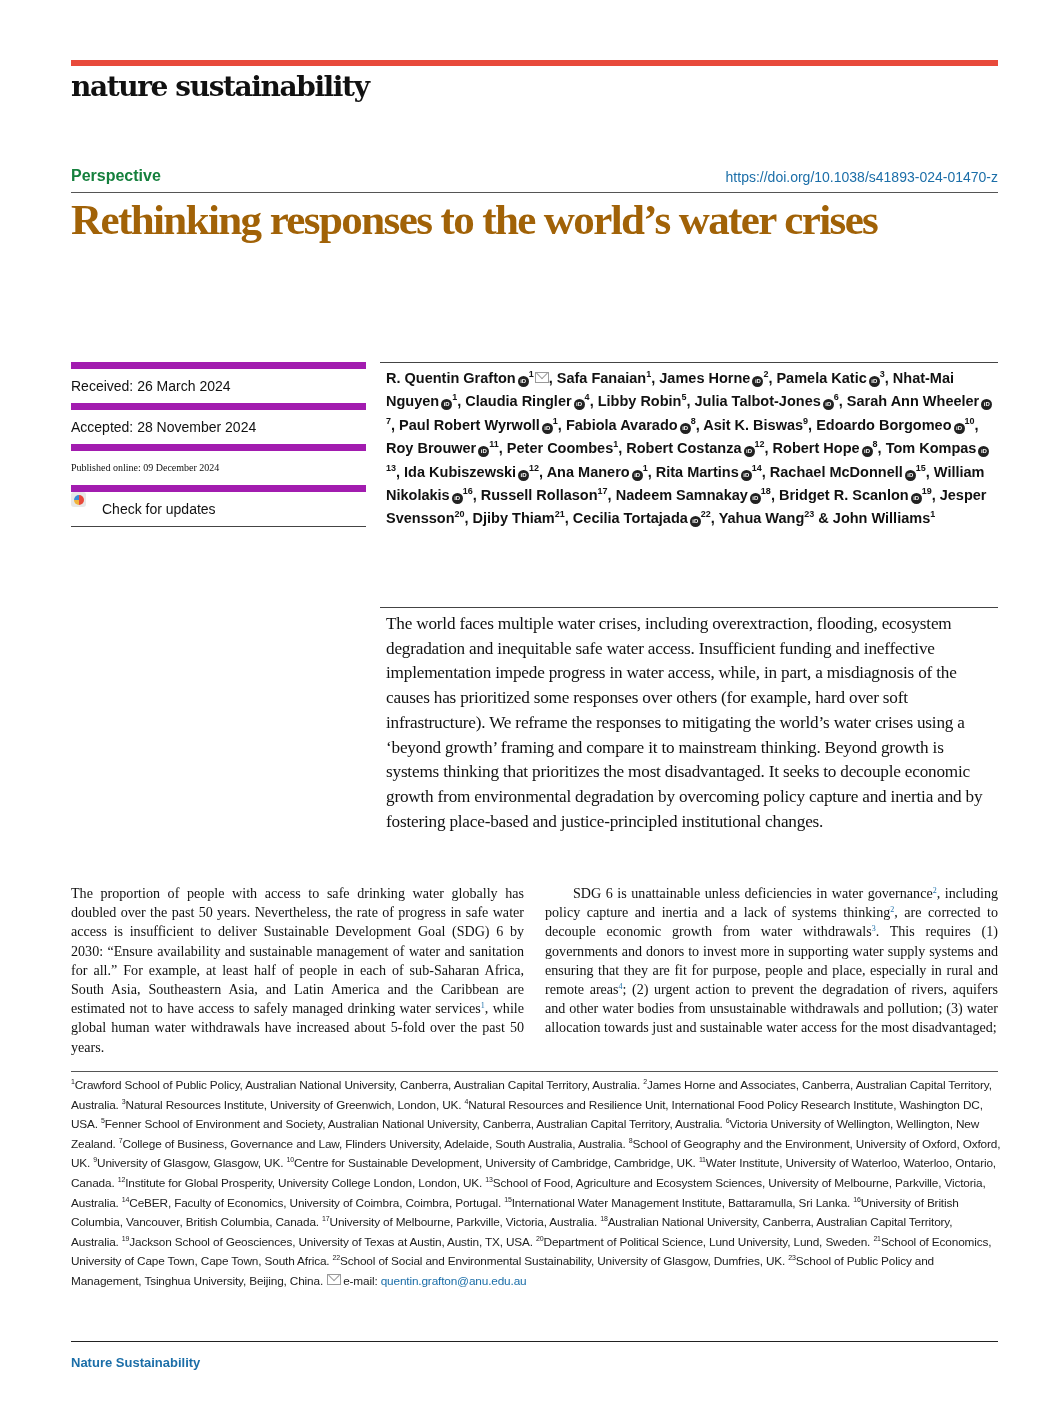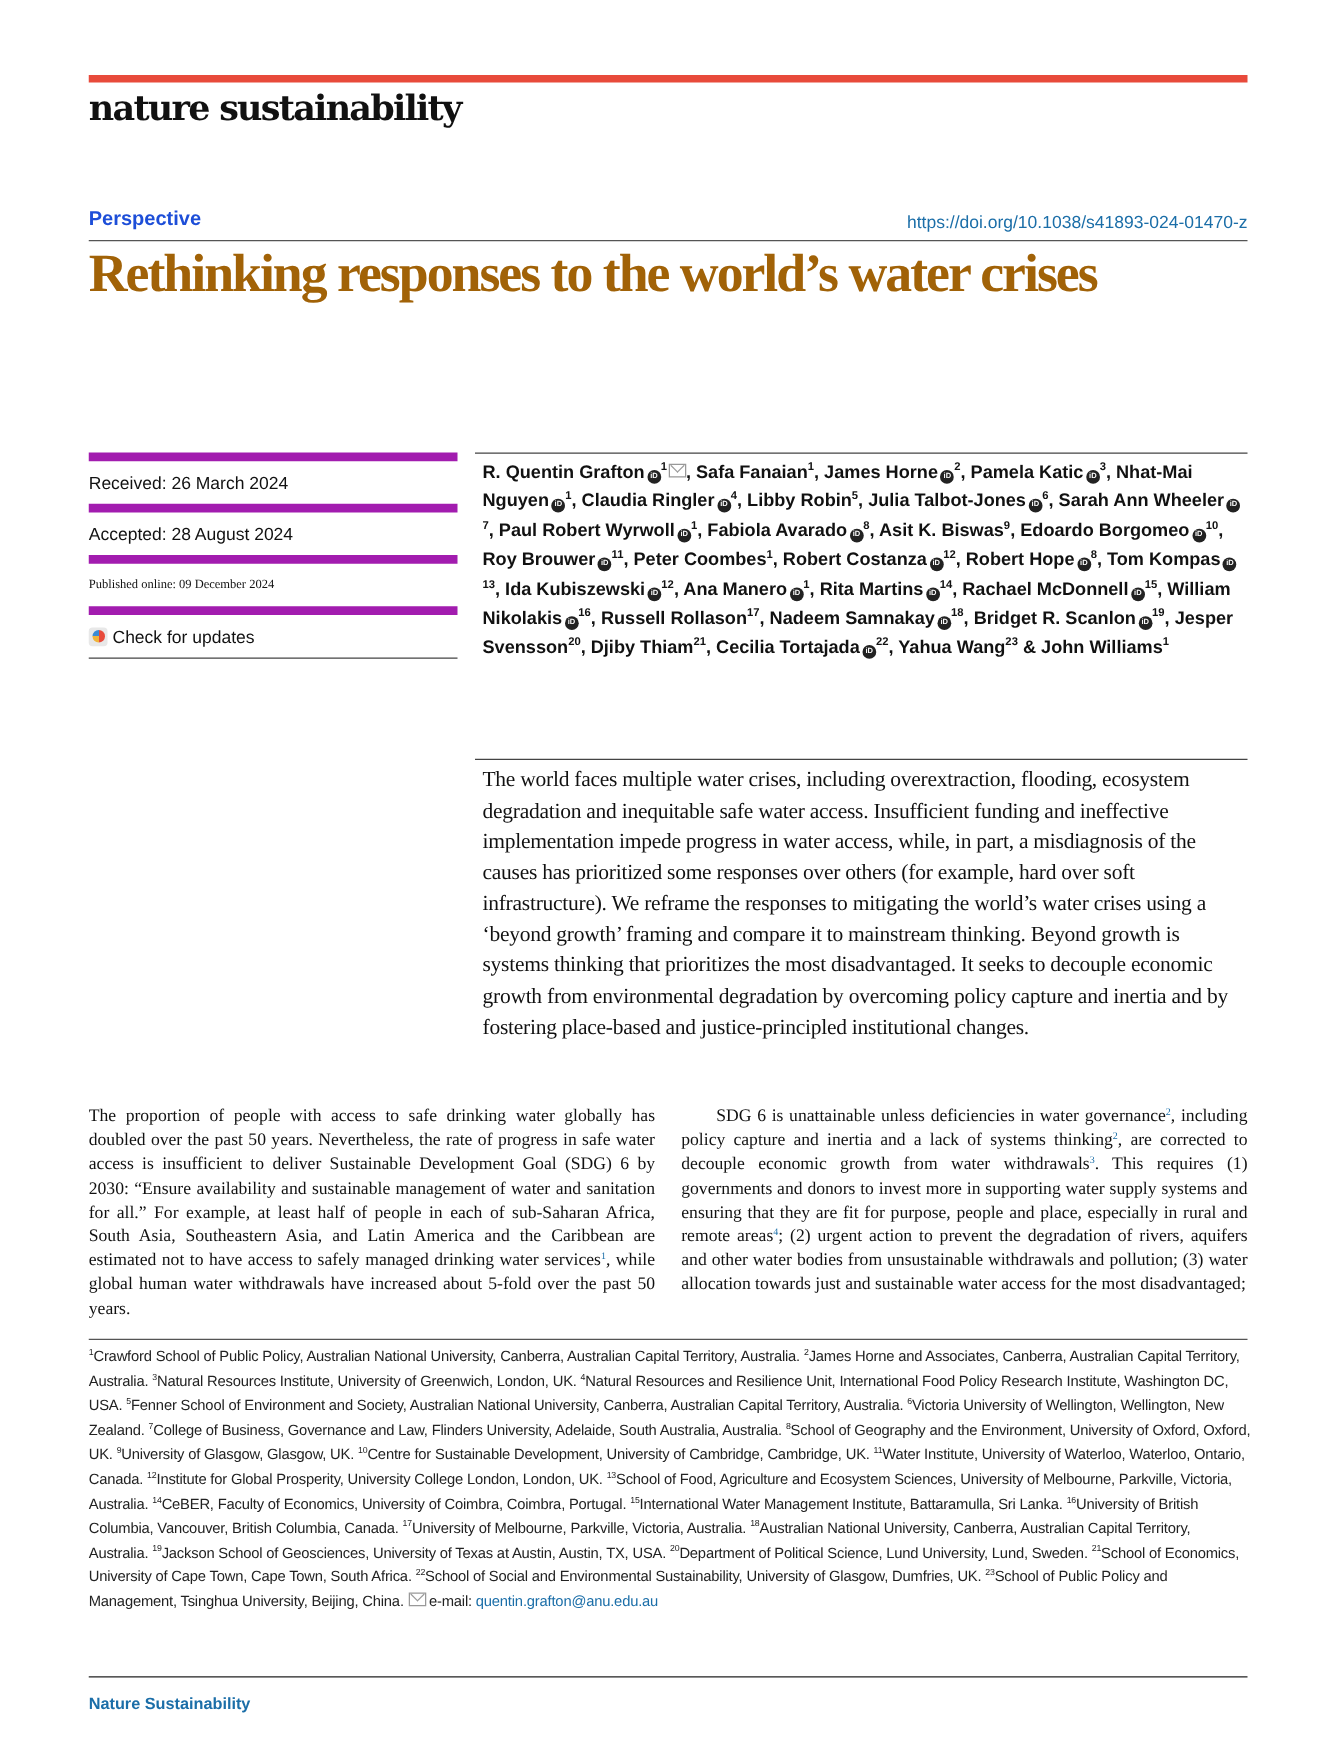--- a/index.html
+++ b/index.html
@@ -1,28 +1,28 @@
 <!DOCTYPE html>
 <html><head>
 <meta charset="utf-8">
 <style>
   html, body { margin: 0; padding: 0; background: #ffffff; }
   body { width: 1058px; height: 1406px; position: relative; overflow: hidden; color: #1a1a1a; }
   .abs { position: absolute; }
   .topbar { left: 71px; top: 60px; width: 927px; height: 6px; background: #e84a3b; }
   .journal { left: 71px; top: 70px; font-family: "DejaVu Serif", serif; font-weight: bold; font-size: 28px; letter-spacing: -1.4px; color: #111; }
-  .ptype { left: 71px; top: 167px; font-family: "Liberation Sans", sans-serif; font-weight: bold; font-size: 16px; color: #1d4ed8; text-align: right; }
+  .ptype { left: 71px; top: 167px; font-family: "Liberation Sans", sans-serif; font-weight: bold; font-size: 16px; color: #15803d; text-align: right; }
   .doi { right: 60px; top: 169px; font-family: "Liberation Sans", sans-serif; font-size: 14px; color: #1b6ea8; text-decoration: none; margin-left: 40px; }
   .rule-head { left: 71px; top: 192px; width: 927px; height: 1px; background: #555; }
   .title { left: 71px; top: 196px; width: 900px; font-family: "Liberation Serif", serif; font-weight: bold; font-size: 43px; line-height: 48px; letter-spacing: -1.6px; color: #a16207; }
   .meta { left: 71px; top: 362px; width: 295px; }
   .meta-row { font-family: "Liberation Sans", sans-serif; font-size: 14px; color: #111; height: 34px; line-height: 34px; border-top: 7px solid #a21caf; }
   .meta-row.last { border-bottom: 1px solid #444; }
   .meta-row.serif { font-family: "Liberation Serif", serif; font-size: 10px; }
-  .cfu { display: flex; align-items: center; gap: 4px; }
+  .cfu { display: flex; align-items: flex-start; gap: 16px; }
   .cfu-icon { width: 15px; height: 15px; border-radius: 3px; background: #e8e8e8; display: inline-flex; align-items: center; justify-content: center; }
   .cfu-icon span { width: 10px; height: 10px; border-radius: 50%; background: conic-gradient(#e84a3b 0 50%, #f0b43c 50% 75%, #3a8bd6 75% 100%); display: block; }
   .rule-authors { left: 380px; top: 362px; width: 618px; height: 1px; background: #444; }
   .authors { left: 386px; top: 367px; width: 612px; font-family: "Liberation Sans", sans-serif; font-weight: bold; font-size: 14.5px; line-height: 23.4px; color: #111; }
   .authors sup { font-size: 9px; font-weight: bold; vertical-align: 6px; line-height: 0; }
   .orcid { display: inline-block; width: 11px; height: 11px; border-radius: 50%; background: #222; color: #fff; font-size: 6px; line-height: 11px; text-align: center; vertical-align: 0px; margin-left: 2px; font-weight: bold; }
   .mail-icon { display: inline-block; width: 12px; height: 9px; border: 1px solid #999; position: relative; vertical-align: 0px; margin-left: 1px; }
   .mail-icon::before { content: ""; position: absolute; left: 0; top: -4px; width: 8px; height: 8px; border-right: 1px solid #999; border-bottom: 1px solid #999; transform: translateX(1.5px) rotate(45deg) scale(0.9); }
   .rule-abstract { left: 380px; top: 607px; width: 618px; height: 1px; background: #444; }
   .abstract { left: 386px; top: 612px; width: 612px; font-family: "Liberation Serif", serif; font-size: 17.2px; line-height: 24.7px; color: #111; letter-spacing: -0.2px; }
@@ -45,21 +45,21 @@
 <div class="abs journal">nature sustainability</div>
 
 <div class="abs ptype">Perspective</div>
 <a class="abs doi">https://doi.org/10.1038/s41893-024-01470-z</a>
 <div class="abs rule-head"></div>
 
 <h1 class="abs title" style="margin:0;">Rethinking responses to the world’s water crises</h1>
 
 <div class="abs meta">
   <div class="meta-row">Received: 26 March 2024</div>
-  <div class="meta-row">Accepted: 28 August 2024</div>
+  <div class="meta-row">Accepted: 28 November 2024</div>
   <div class="meta-row serif">Published online: 09 December 2024</div>
   <div class="meta-row last cfu">
     <span class="cfu-icon">
         <span></span>
       </span>
     <span>Check for updates</span>
   </div>
 </div>
 
 <div class="abs rule-authors"></div>

